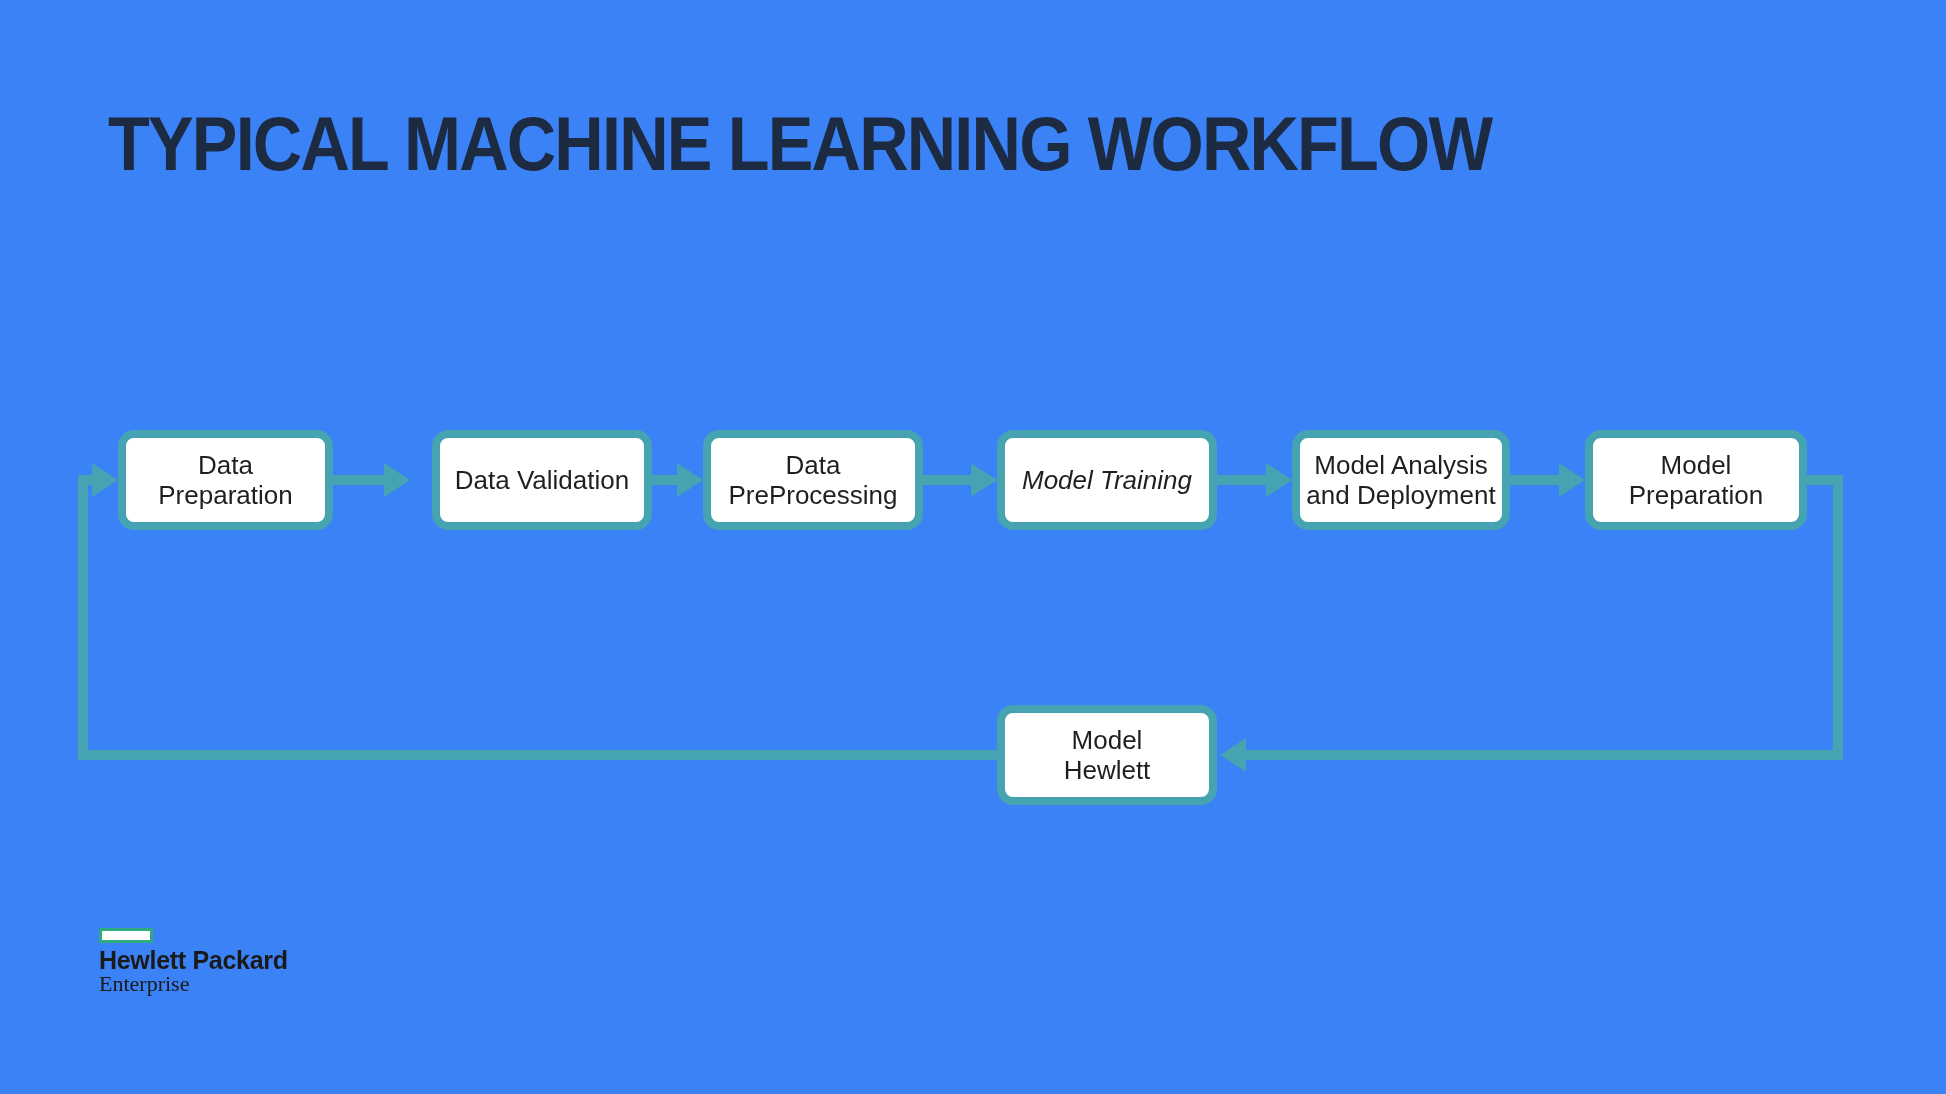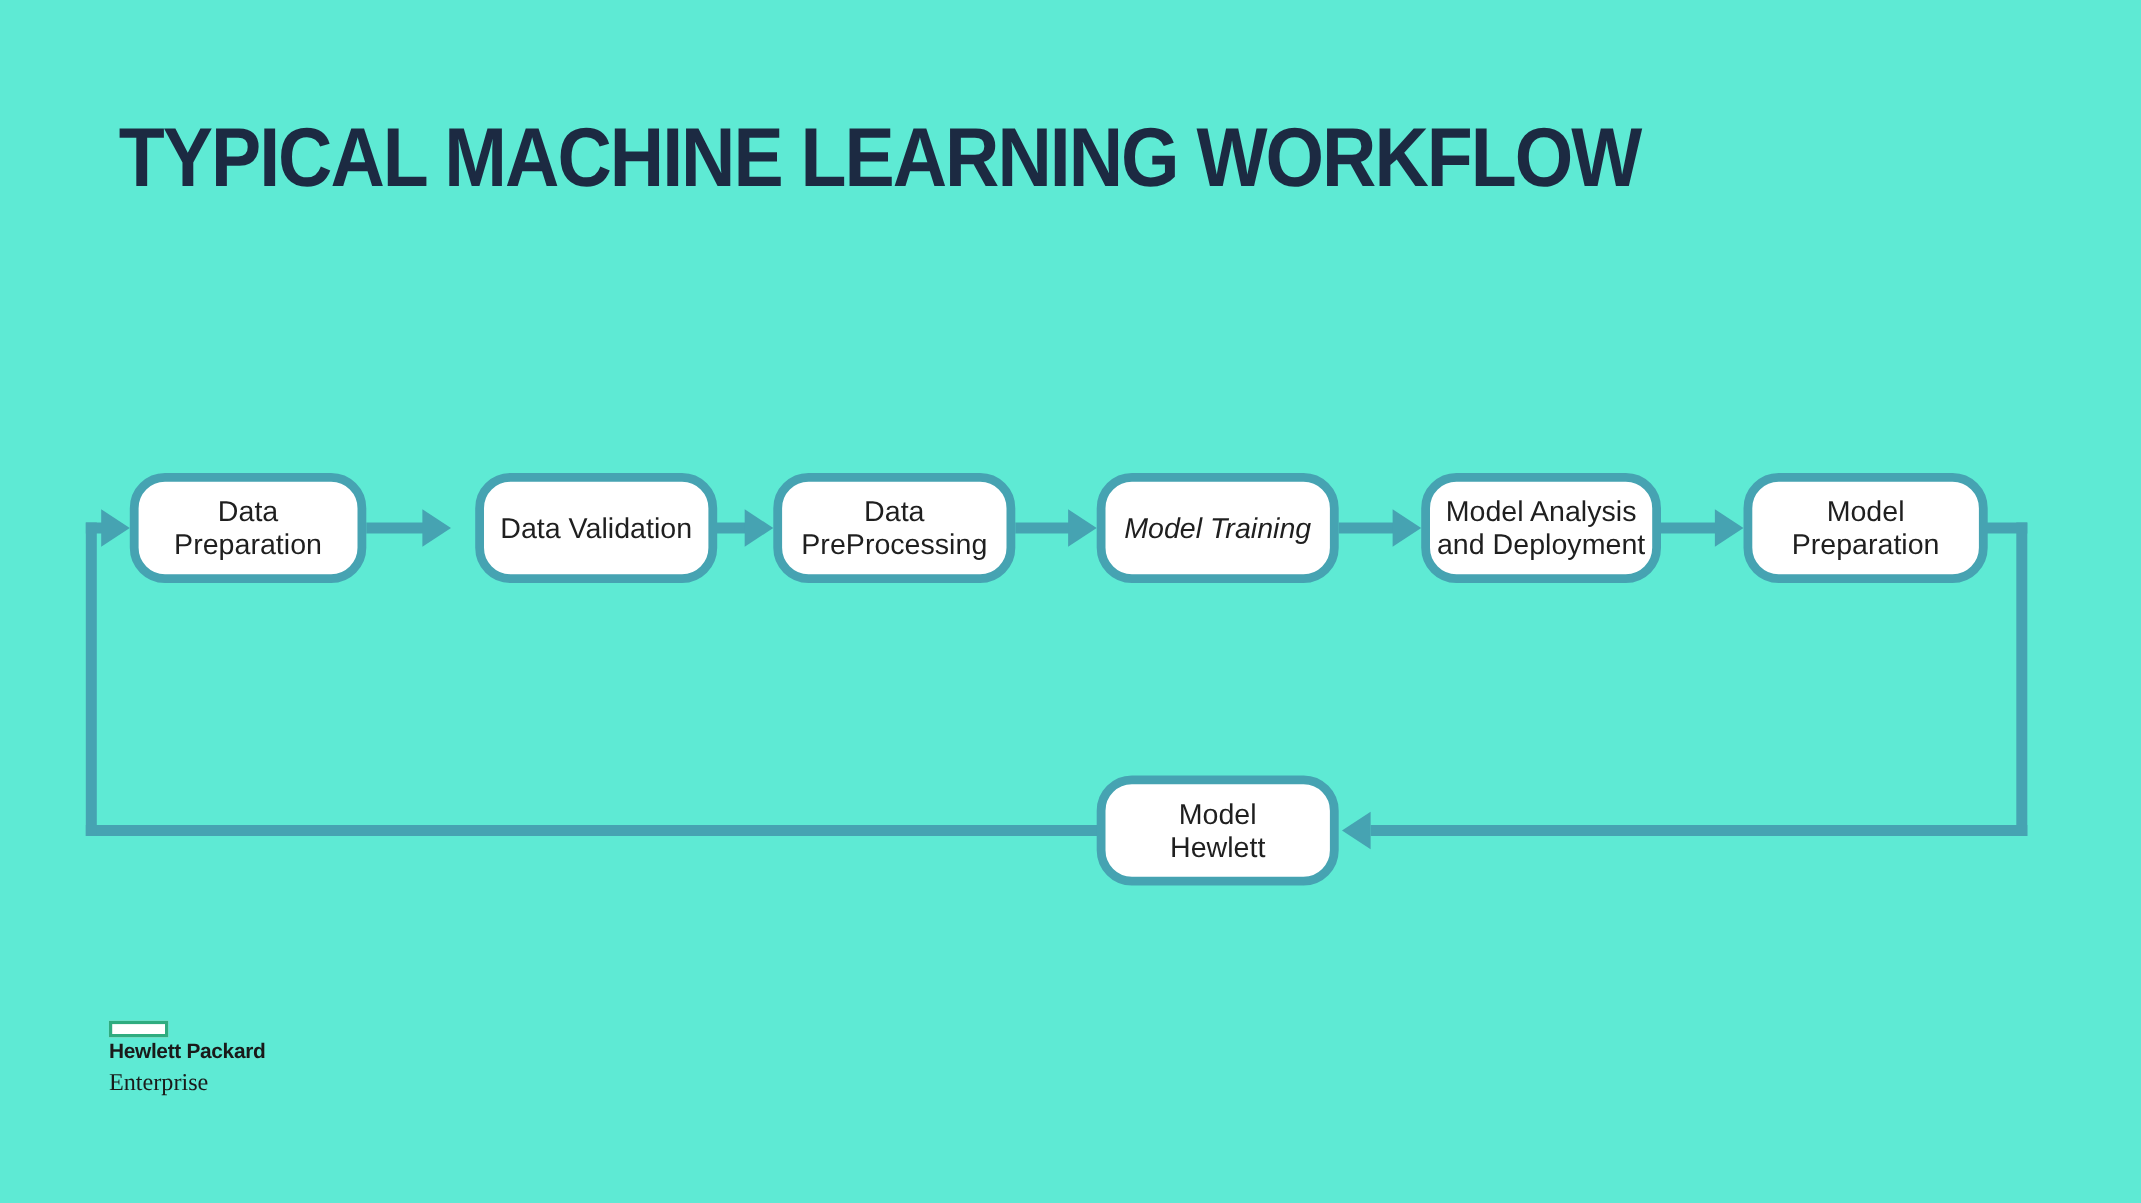--- a/index.html
+++ b/index.html
@@ -3,34 +3,34 @@
 <meta charset="utf-8">
 <style>
   :root{
     --accent-teal:#46a3b2;
     --title-navy:#1c2a42;
     --hpe-green:#2fac7f;
     --node-text:#1f1f1f;
   }
   *{box-sizing:border-box;}
   body{margin:0;background:#ffffff;font-family:"Liberation Sans",sans-serif;}
-  .slide{position:relative;width:1946px;height:1094px;background:#5eead4;overflow:hidden;}
+  .slide{position:relative;width:1946px;height:1094px;background:#3b82f6;overflow:hidden;}
 
   
   .title{
     position:absolute;left:108px;top:100px;
     font-size:76px;font-weight:bold;letter-spacing:-2px;
     color:var(--title-navy);white-space:nowrap;
     transform:scaleX(0.9);transform-origin:left center;
   }
 
   
   .node{
     position:absolute;z-index:2;
-    background:#ffffff;border:8px solid var(--accent-teal);border-radius:32px;
+    background:#ffffff;border:8px solid var(--accent-teal);border-radius:16px;
     display:flex;flex-direction:column;align-items:center;justify-content:center;
     font-size:26px;line-height:30px;color:var(--node-text);text-align:center;
   }
   .n1{left:118px;top:430px;width:215px;height:100px;}
   .n2{left:432px;top:430px;width:220px;height:100px;}
   .n3{left:703px;top:430px;width:220px;height:100px;}
   .n4{left:997px;top:430px;width:220px;height:100px;font-style:italic;}
   .n5{left:1292px;top:430px;width:218px;height:100px;}
   .n6{left:1585px;top:430px;width:222px;height:100px;}
   .nf{left:997px;top:705px;width:220px;height:100px;}
@@ -44,21 +44,21 @@
     border-left:26px solid var(--accent-teal);
   }
   .tri-left{
     position:absolute;width:0;height:0;z-index:1;
     border-top:17px solid transparent;border-bottom:17px solid transparent;
     border-right:26px solid var(--accent-teal);
   }
 
   
   .hpe-rect{position:absolute;left:99px;top:928px;width:54px;height:15px;border:3px solid var(--hpe-green);background:#fff;}
-  .hpe-name{position:absolute;left:99px;top:946px;font-size:19px;font-weight:bold;color:#1a1a1a;letter-spacing:-0.3px;white-space:nowrap;}
+  .hpe-name{position:absolute;left:99px;top:946px;font-size:25px;font-weight:bold;color:#1a1a1a;letter-spacing:-0.3px;white-space:nowrap;}
   .hpe-ent{position:absolute;left:99px;top:971px;font-size:22px;font-weight:normal;color:#1a1a1a;white-space:nowrap;font-family:Liberation Serif, serif;}
 </style>
 </head>
 <body>
 
 <div class="slide">
 
   <div class="title">TYPICAL MACHINE LEARNING WORKFLOW</div>
 
   <div class="node n1">

